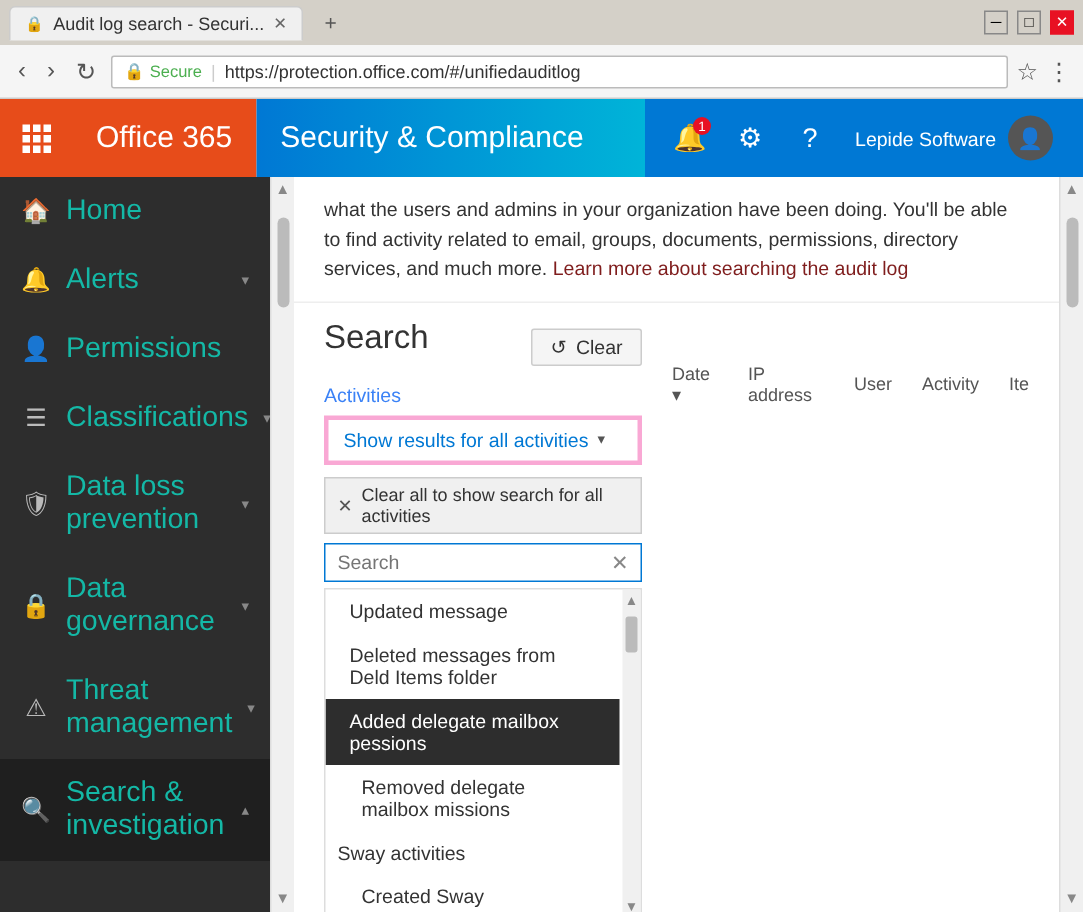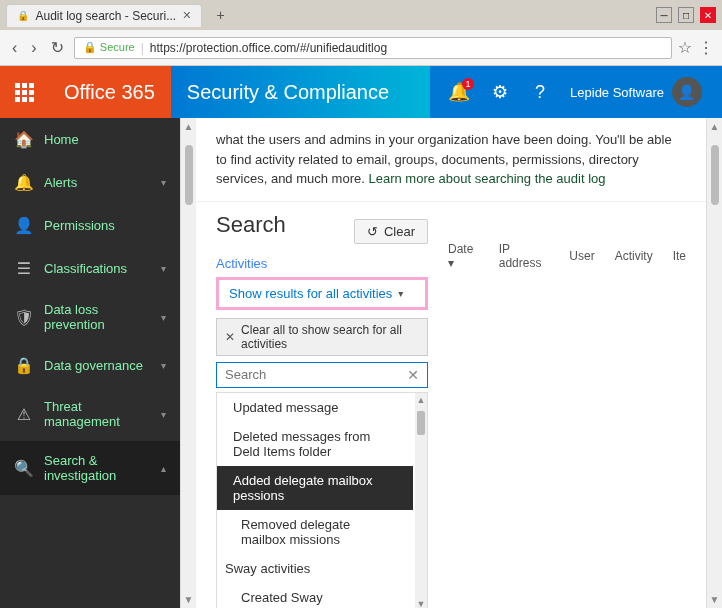--- a/index.html
+++ b/index.html
@@ -41,35 +41,35 @@
     .user-avatar { width: 30px; height: 30px; border-radius: 50%; background: #555; display: flex; align-items: center; justify-content: center; color: white; font-size: 14px; }
 
     
     .main-layout { display: flex; height: calc(608px - 30px - 36px - 52px); }
 
     
     .sidebar { width: 180px; background: #2d2d2d; color: #ccc; flex-shrink: 0; overflow-y: auto; }
     .sidebar-item { display: flex; align-items: center; padding: 12px 14px; cursor: pointer; position: relative; gap: 10px; }
     .sidebar-item.active { background: #1f1f1f; }
     .sidebar-icon { font-size: 16px; color: #bbb; width: 20px; text-align: center; flex-shrink: 0; }
-    .sidebar-label { font-size: 13px; color: #86efac; flex: 1; }
+    .sidebar-label { font-size: 19px; color: #14b8a6; flex: 1; }
     .sidebar-chevron { font-size: 10px; color: #888; }
 
     
     .content { flex: 1; overflow-y: auto; display: flex; }
     .scroll-gutter { width: 16px; background: #f0f0f0; border-left: 1px solid #ddd; display: flex; flex-direction: column; align-items: center; }
     .scroll-arrow { font-size: 10px; color: #888; padding: 3px; cursor: pointer; user-select: none; }
     .scroll-thumb-area { flex: 1; display: flex; align-items: flex-start; padding-top: 10px; }
     .scroll-thumb { width: 8px; background: #bbb; border-radius: 4px; height: 60px; }
 
     .content-inner { flex: 1; padding: 0; overflow: hidden; }
 
     
     .info-text { padding: 12px 20px; font-size: 13px; color: #333; line-height: 1.5; border-bottom: 1px solid #eee; }
-    .info-text a { color: #14532d; text-decoration: none; }
+    .info-text a { color: #7f1d1d; text-decoration: none; }
 
     
     .search-results-layout { display: flex; padding: 10px 20px 0; gap: 0; }
     .search-panel { width: 212px; flex-shrink: 0; }
     .results-panel { flex: 1; padding-left: 20px; }
 
     .search-title { font-size: 22px; font-weight: 300; color: #333; margin-bottom: 8px; }
     .results-title { font-size: 22px; font-weight: 300; color: #0078d4; margin-bottom: 8px; }
 
     .clear-btn { background: #f5f5f5; border: 1px solid #ccc; padding: 4px 12px; font-size: 13px; cursor: pointer; border-radius: 2px; color: #333; display: flex; align-items: center; gap: 6px; float: right; margin-top: 6px; }

